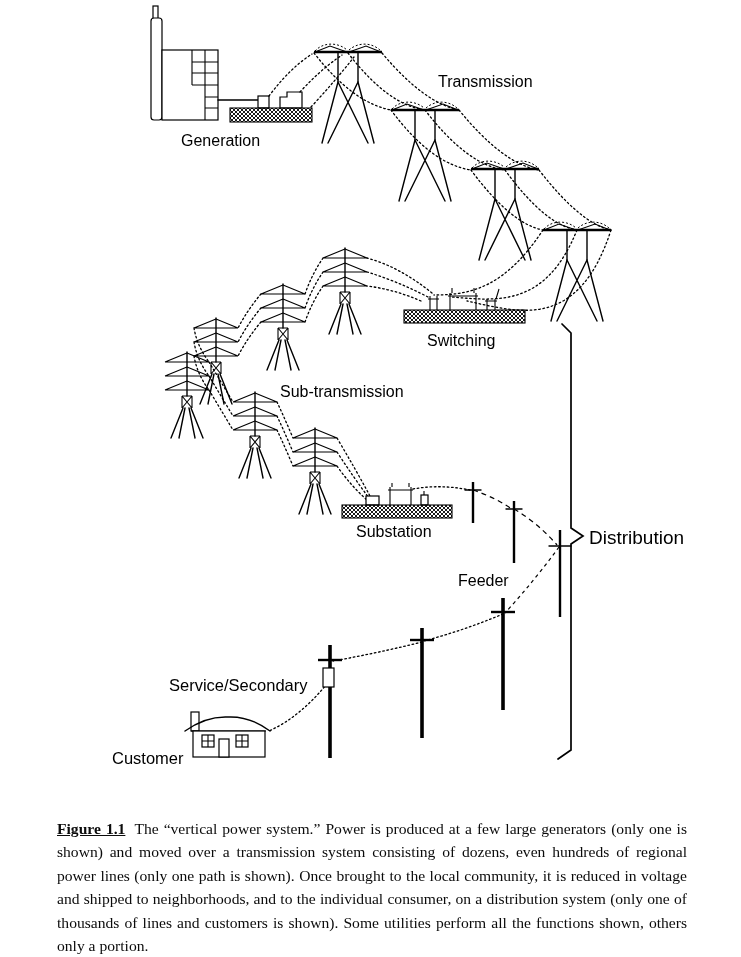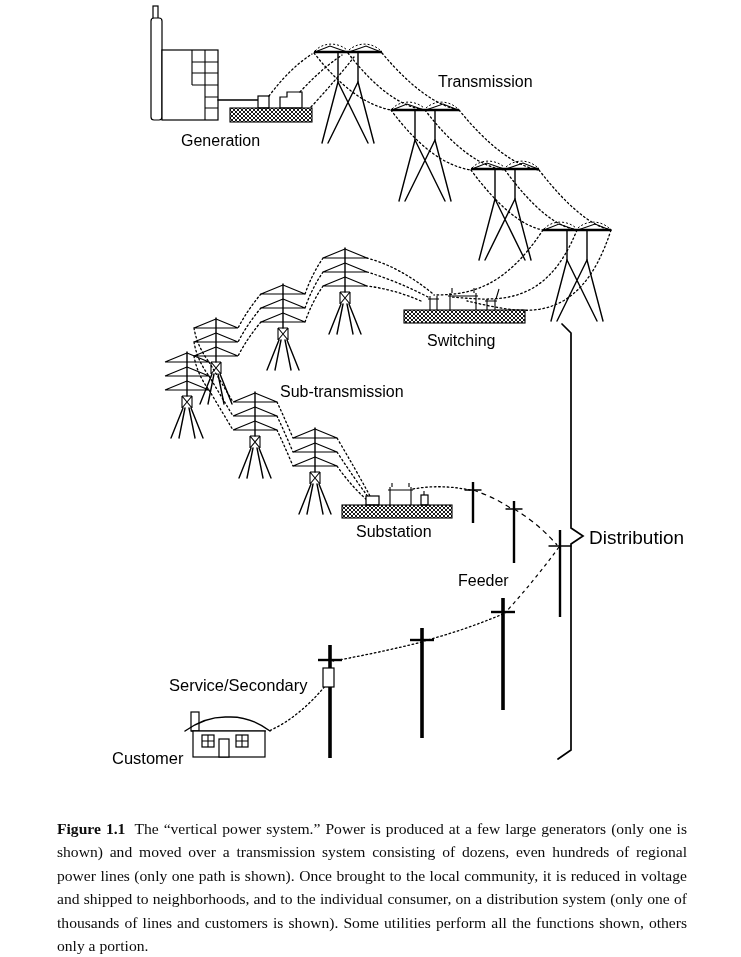--- a/index.html
+++ b/index.html
@@ -16,21 +16,21 @@
   .dsh2{stroke:#000;fill:none;stroke-width:1.2;stroke-dasharray:3.5 3.5;}
   .arc {stroke:#000;fill:none;stroke-width:1;stroke-dasharray:2 2;}
   .wh  {fill:#ffffff;stroke:#000;stroke-width:1.2;}
   text.lbl   {font-family:"Liberation Sans",sans-serif;font-size:16px;fill:#000;}
   text.lbl-md{font-family:"Liberation Sans",sans-serif;font-size:16.5px;fill:#000;}
   text.lbl-lg{font-family:"Liberation Sans",sans-serif;font-size:19px;fill:#000;}
   
   .caption{position:absolute;left:57px;top:817px;width:630px;
            font-family:"Liberation Serif",serif;font-size:15.6px;line-height:23.4px;
            color:#0b0b0b;text-align:justify;}
-  .caption .cap-label{font-weight:bold;padding-right:9px;}
+  .caption .cap-label{font-weight:bold;padding-right:9px;text-decoration:underline;}
 </style>
 </head>
 <body>
 
 <div class="page">
 
 <svg class="diagram" width="741" height="800" viewBox="0 0 741 800" xmlns="http://www.w3.org/2000/svg">
   <defs>
     <pattern id="crosshatch" width="4" height="4" patternUnits="userSpaceOnUse">
       <path d="M0,0 L4,4 M4,0 L0,4" stroke="#000" stroke-width="0.9"></path>

